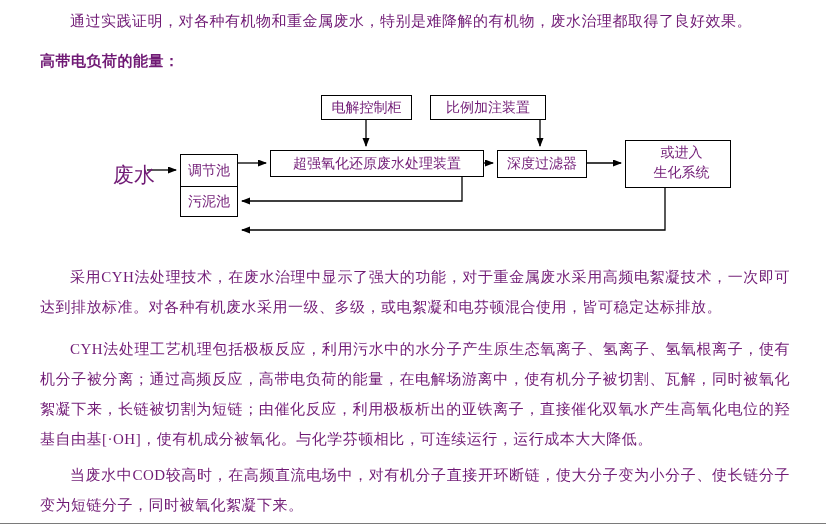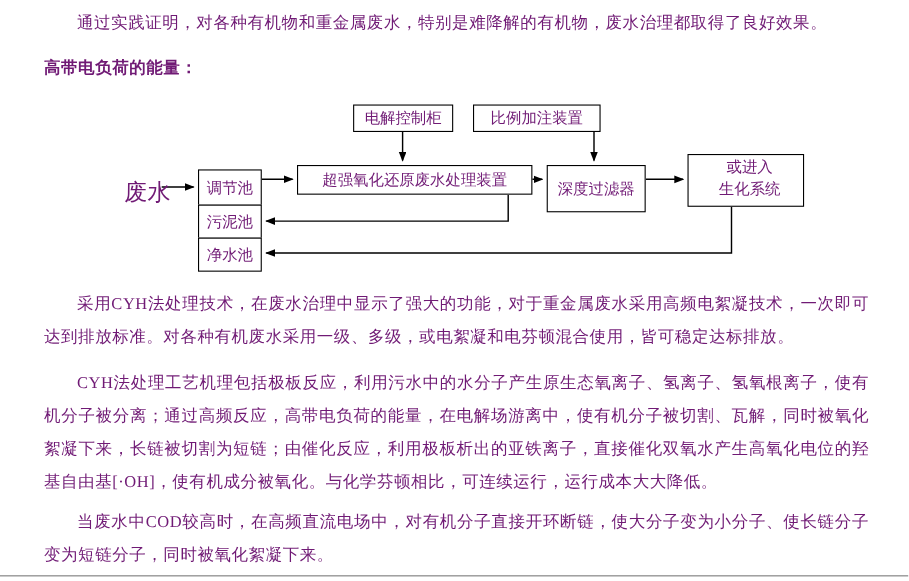--- a/index.html
+++ b/index.html
@@ -95,25 +95,24 @@
     <span class="src-label">废水</span>
 
     <div class="box" style="left:321px;top:7px;width:91px;height:25px;">电解控制柜</div>
 
     <div class="box" style="left:430px;top:7px;width:116px;height:25px;">比例加注装置</div>
 
     <div class="box" style="left:180px;top:66px;width:58px;height:33px;">调节池</div>
 
     <div class="box" style="left:180px;top:98px;width:58px;height:31px;">污泥池</div>
 
-    <div class="box" style="left:180px;top:128px;width:58px;height:31px;">净水池</div>
 
     <div class="box" style="left:270px;top:62px;width:214px;height:27px;">超强氧化还原废水处理装置</div>
 
-    <div class="box" style="left:497px;top:62px;width:90px;height:43px;">深度过滤器</div>
+    <div class="box" style="left:497px;top:62px;width:90px;height:28px;">深度过滤器</div>
 
     <div class="box multiline" style="left:625px;top:52px;width:106px;height:48px;">
       <div>或进入</div>
       <div>生化系统</div>
     </div>
 
   </div>
 
   <p class="para p1">采用CYH法处理技术，在废水治理中显示了强大的功能，对于重金属废水采用高频电絮凝技术，一次即可达到排放标准。对各种有机废水采用一级、多级，或电絮凝和电芬顿混合使用，皆可稳定达标排放。</p>
   <p class="para p2">CYH法处理工艺机理包括极板反应，利用污水中的水分子产生原生态氧离子、氢离子、氢氧根离子，使有机分子被分离；通过高频反应，高带电负荷的能量，在电解场游离中，使有机分子被切割、瓦解，同时被氧化絮凝下来，长链被切割为短链；由催化反应，利用极板析出的亚铁离子，直接催化双氧水产生高氧化电位的羟基自由基[·OH]，使有机成分被氧化。与化学芬顿相比，可连续运行，运行成本大大降低。</p>

